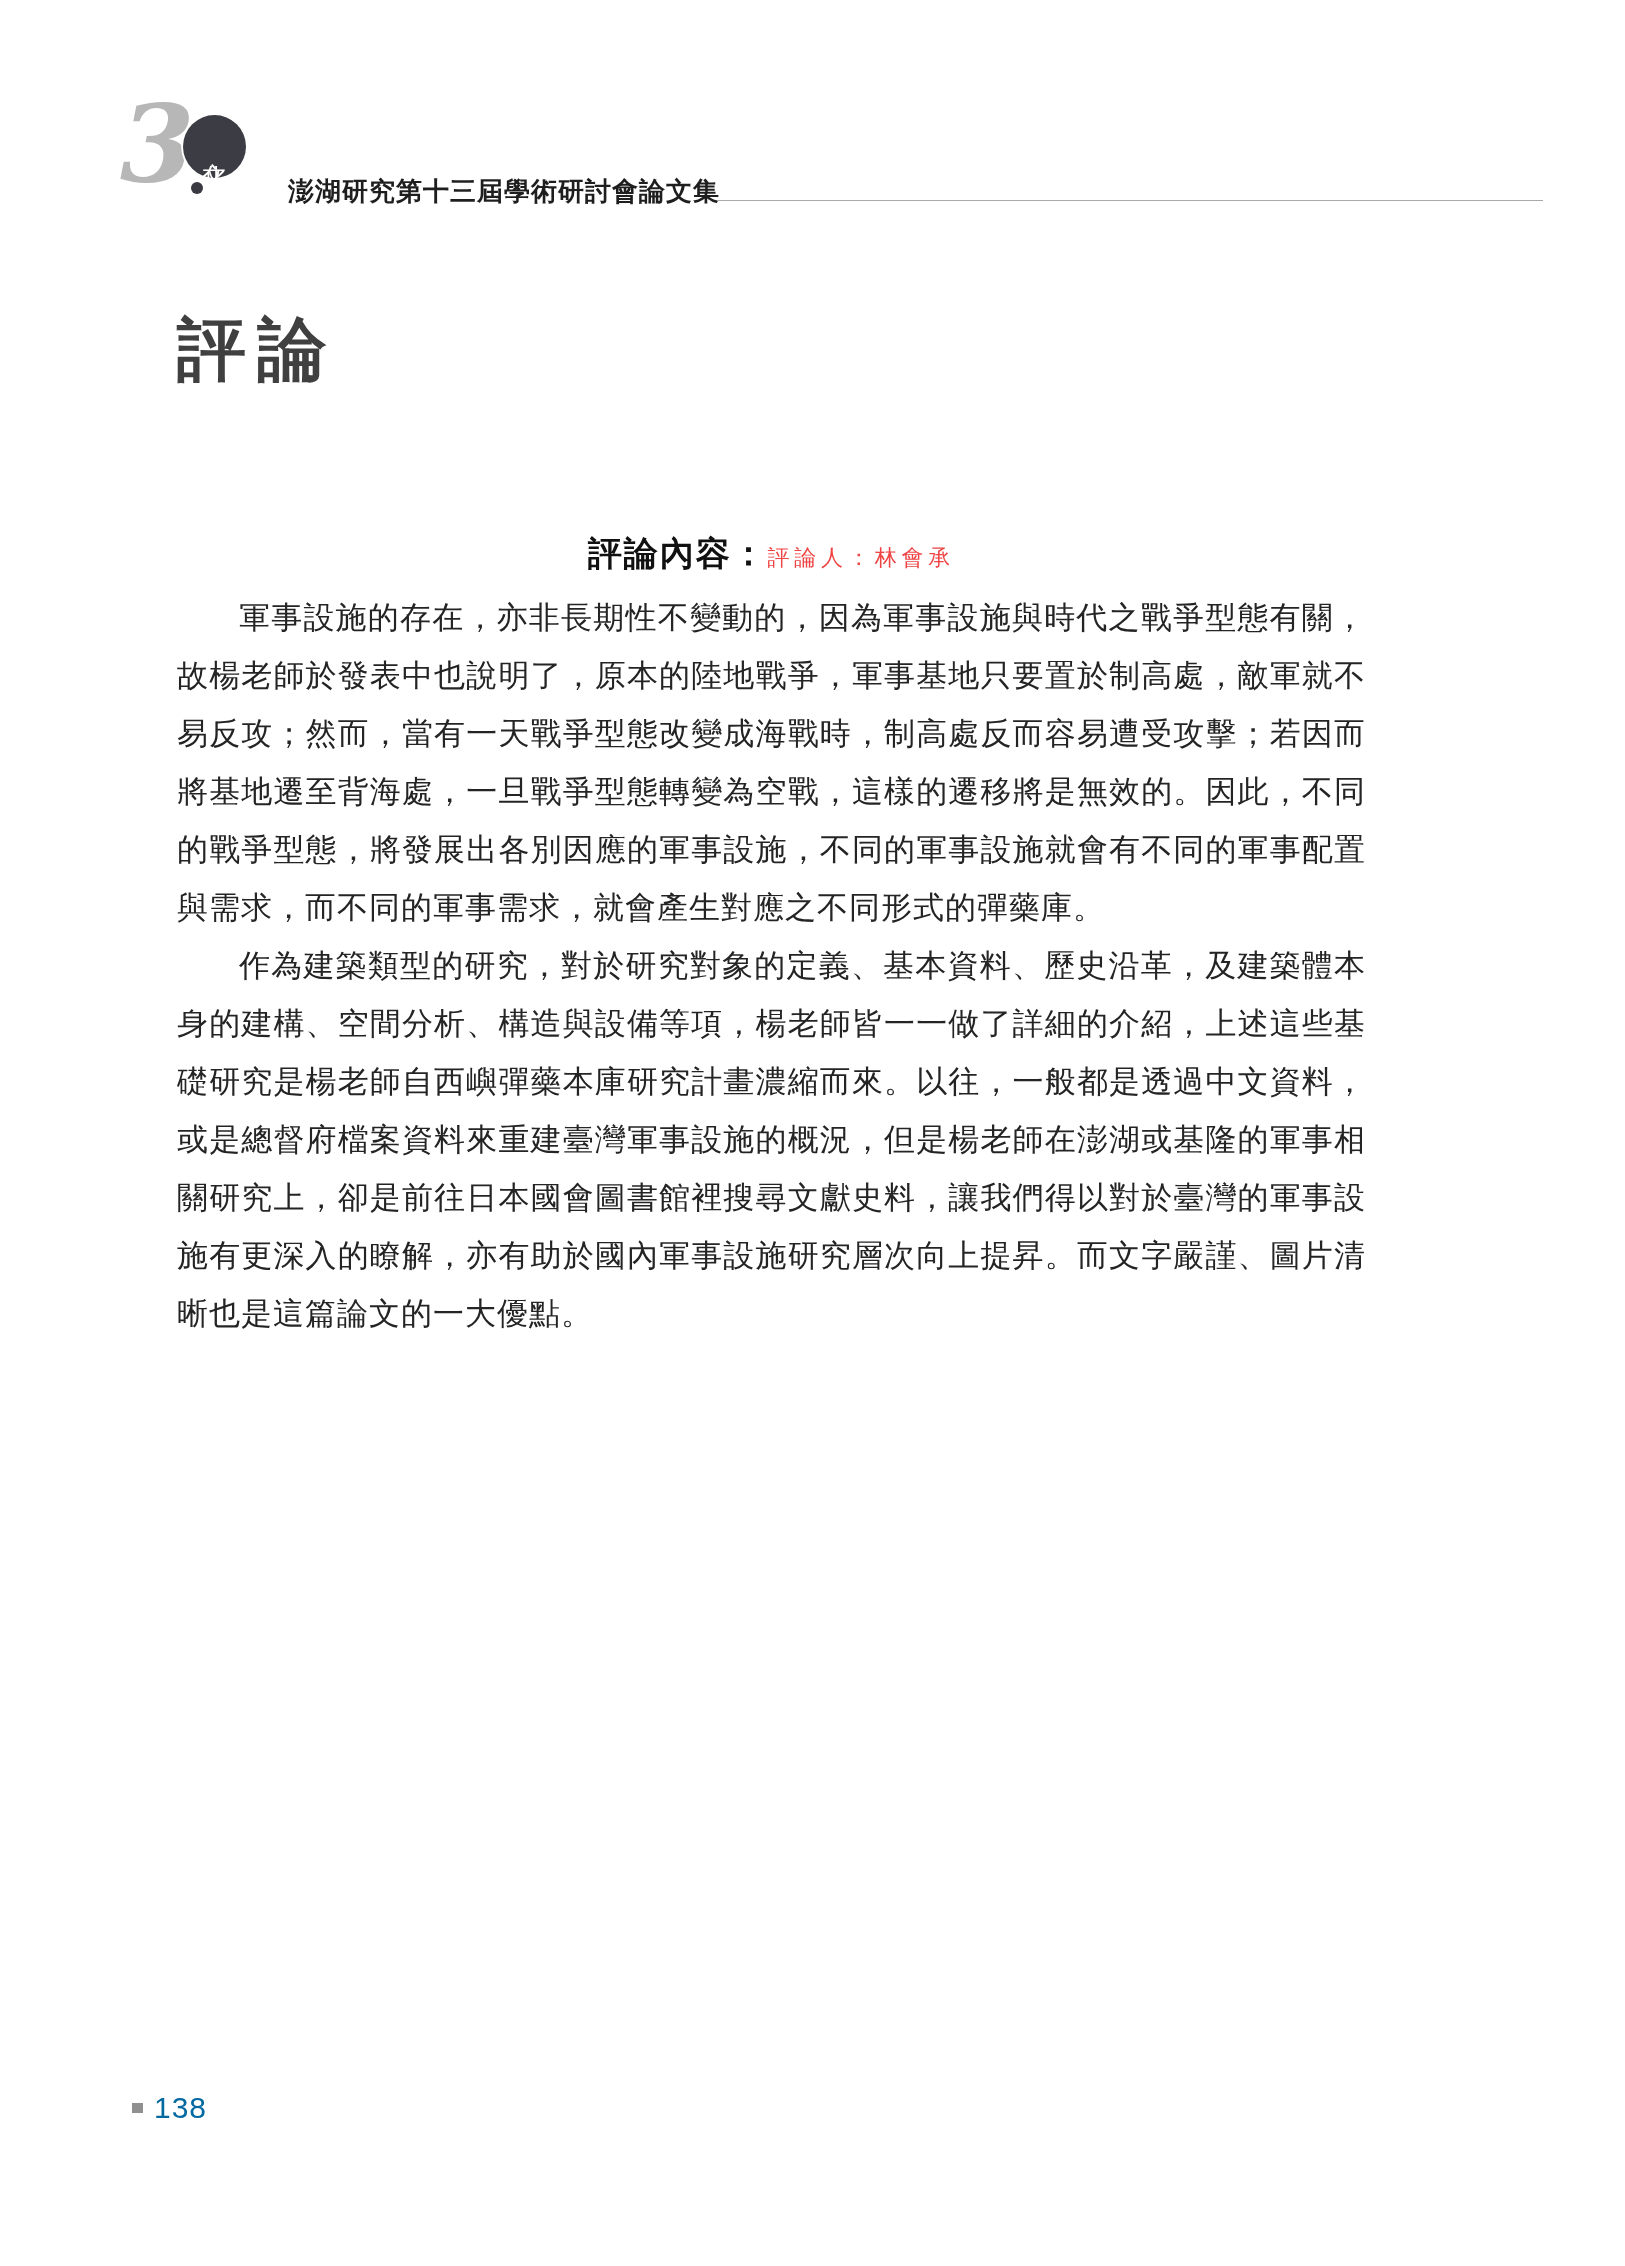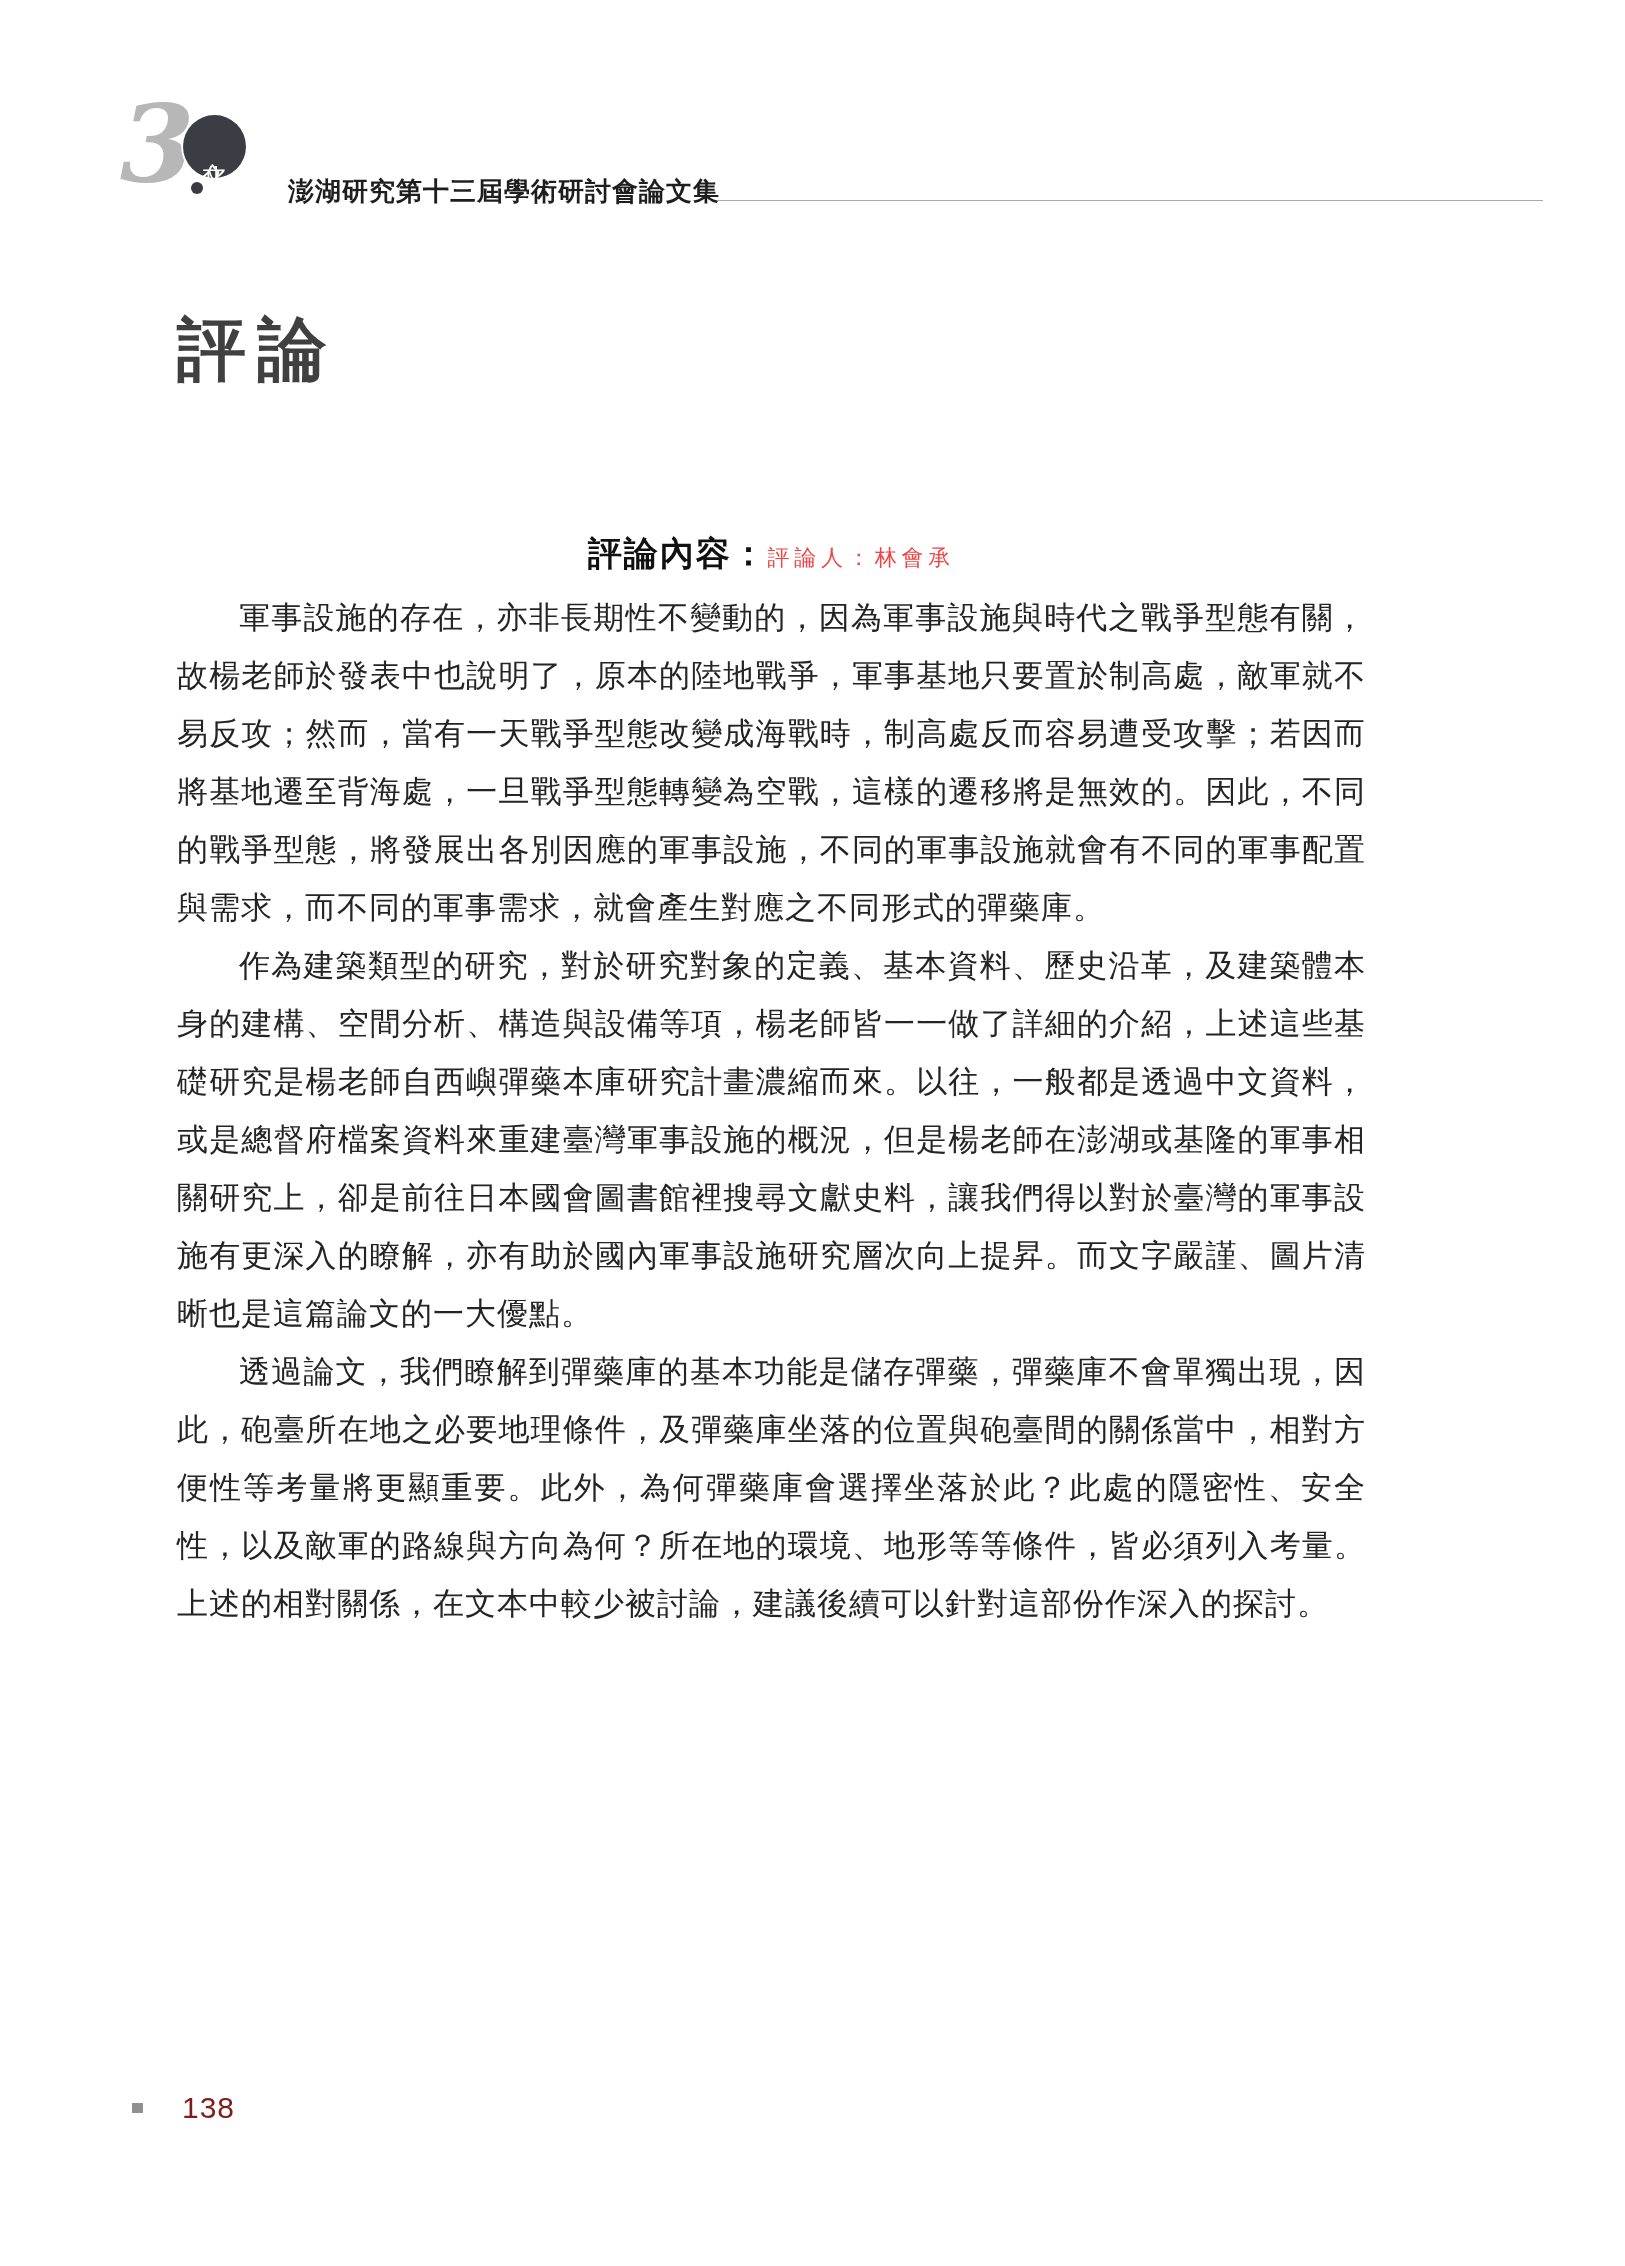--- a/index.html
+++ b/index.html
@@ -157,23 +157,22 @@
     gap: 11.5px;
   }
   .page-number-marker {
     width: 10.5px;
     height: 10.5px;
     background: #909090;
   }
   .page-number {
     font-family: "Liberation Sans", "DejaVu Sans", sans-serif;
     font-size: 30px;
-    color: #7f1d1d;
+    color: #0369a1;
     letter-spacing: 1px;
-    margin-left: 28px;
   }
 </style>
 </head>
 <body>
 
 <div class="page">
 
   <div class="header-band">
     <div class="chapter-logo">
       <span class="logo-number">3</span>
@@ -189,21 +188,20 @@
   <h1 class="doc-title">評論</h1>
 
   <div class="meta-row">
     <span class="section-heading">評論內容：</span>
     <span class="reviewer-name">評論人：林會承</span>
   </div>
 
   <div class="article-body">
     <p>軍事設施的存在，亦非長期性不變動的，因為軍事設施與時代之戰爭型態有關，故楊老師於發表中也說明了，原本的陸地戰爭，軍事基地只要置於制高處，敵軍就不易反攻；然而，當有一天戰爭型態改變成海戰時，制高處反而容易遭受攻擊；若因而將基地遷至背海處，一旦戰爭型態轉變為空戰，這樣的遷移將是無效的。因此，不同的戰爭型態，將發展出各別因應的軍事設施，不同的軍事設施就會有不同的軍事配置與需求，而不同的軍事需求，就會產生對應之不同形式的彈藥庫。</p>
     <p>作為建築類型的研究，對於研究對象的定義、基本資料、歷史沿革，及建築體本身的建構、空間分析、構造與設備等項，楊老師皆一一做了詳細的介紹，上述這些基礎研究是楊老師自西嶼彈藥本庫研究計畫濃縮而來。以往，一般都是透過中文資料，或是總督府檔案資料來重建臺灣軍事設施的概況，但是楊老師在澎湖或基隆的軍事相關研究上，卻是前往日本國會圖書館裡搜尋文獻史料，讓我們得以對於臺灣的軍事設施有更深入的瞭解，亦有助於國內軍事設施研究層次向上提昇。而文字嚴謹、圖片清晰也是這篇論文的一大優點。</p>
-    <p>透過論文，我們瞭解到彈藥庫的基本功能是儲存彈藥，彈藥庫不會單獨出現，因此，砲臺所在地之必要地理條件，及彈藥庫坐落的位置與砲臺間的關係當中，相對方便性等考量將更顯重要。此外，為何彈藥庫會選擇坐落於此？此處的隱密性、安全性，以及敵軍的路線與方向為何？所在地的環境、地形等等條件，皆必須列入考量。上述的相對關係，在文本中較少被討論，建議後續可以針對這部份作深入的探討。</p>
   </div>
 
   <div class="page-footer">
     <span class="page-number-marker"></span>
     <span class="page-number">138</span>
   </div>
 
 </div>
 
 

